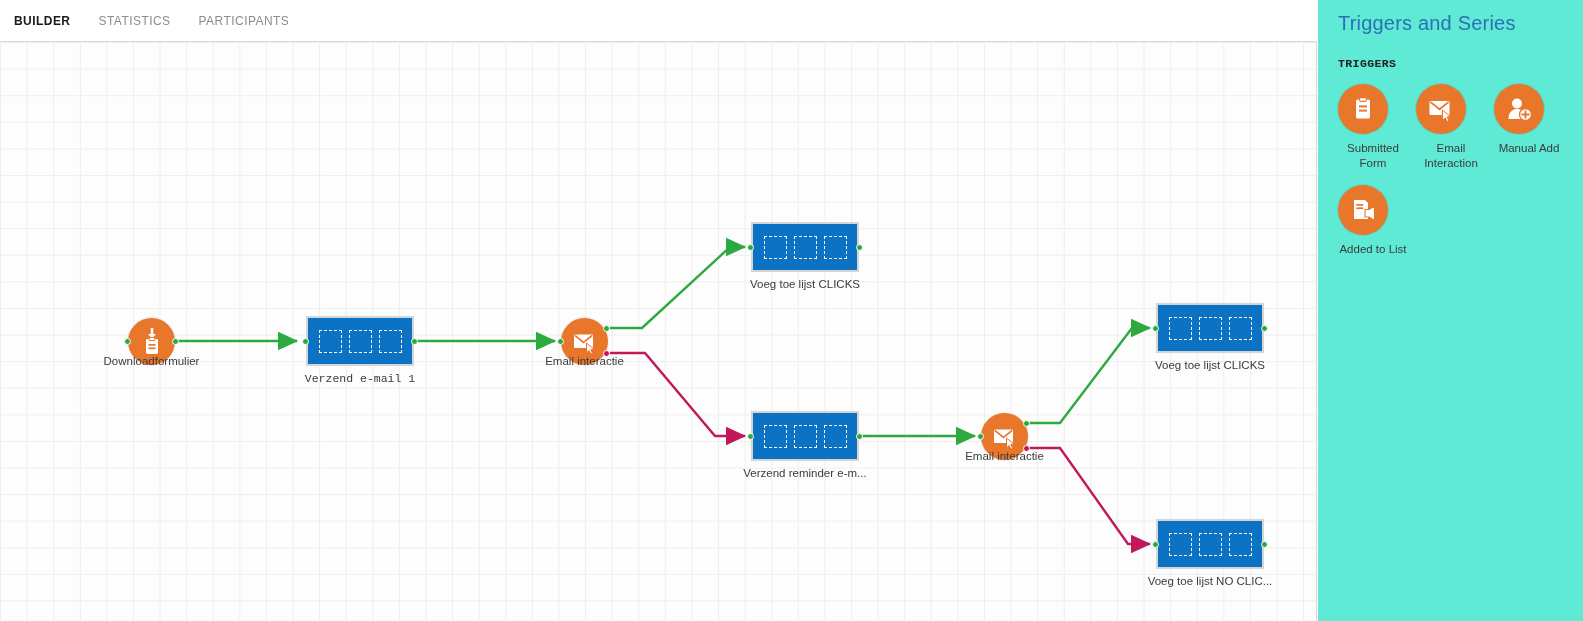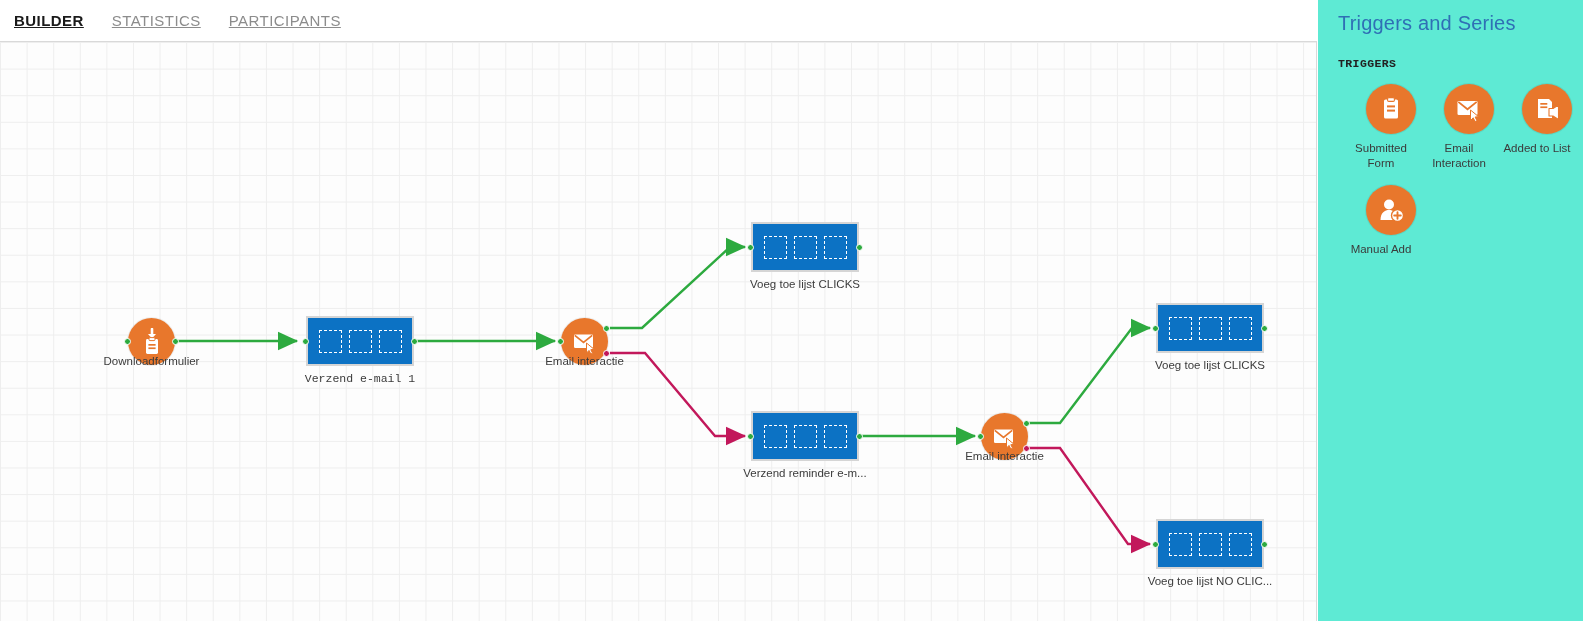--- a/index.html
+++ b/index.html
@@ -13,23 +13,23 @@
 
   
   .tabbar {
     position: absolute; left: 0; top: 0;
     width: 1317px; height: 41px;
     background: #ffffff;
     display: flex; align-items: center;
     padding-left: 12px;
   }
   .tab {
-    font-size: 15px; letter-spacing: .45px;
+    font-size: 12px; letter-spacing: .45px;
     color: #8c8c8c; margin-right: 24px;
-    padding: 4px 2px; cursor: pointer; white-space: nowrap; text-decoration: underline;
+    padding: 4px 2px; cursor: pointer; white-space: nowrap;
   }
   .tab.active { color: #1a1a1a; font-weight: bold; }
 
   
   .canvas {
     position: absolute; left: 0; top: 41px;
     width: 1317px; height: 580px;
     background-color: #fdfdfd;
     background-image:
       linear-gradient(to right, #eeeeee 1px, transparent 1px),
@@ -92,21 +92,21 @@
   .section-title {
     font-size: 11.5px; font-weight: bold; color: #222;
     letter-spacing: .4px; margin-bottom: 14px; font-family: Liberation Mono, monospace;
   }
   .trigger-grid {
     display: flex; flex-wrap: wrap; width: 238px;
     margin-bottom: 10px;
   }
   .trigger-item {
     width: 78px; display: flex; flex-direction: column;
-    align-items: flex-end; margin-bottom: 14px; cursor: pointer;
+    align-items: flex-start; margin-bottom: 14px; cursor: pointer;
   }
   .trigger-disc {
     width: 50px; height: 50px; border-radius: 50%;
     background: #E8772C;
     display: flex; align-items: center; justify-content: center;
     box-shadow: 0 0 0 1px rgba(0,0,0,.07);
   }
   .trigger-label {
     margin-top: 7px; font-size: 11.5px; color: #3b3b3b;
     text-align: center; line-height: 15px; width: 70px;
@@ -285,38 +285,38 @@
             <path d="M4.3 6.9 L13.5 14.3 L22.7 6.9" fill="none" stroke="#E8772C" stroke-width="1.8"></path>
             <path d="M16.5 15 L16.5 25.5 L19.2 22.8 L21.1 26.6 L23 25.7 L21.1 22 L24.6 21.7 z" fill="#fff" stroke="#E8772C" stroke-width="1"></path>
           </svg>
         </div>
         <div class="trigger-label">Email Interaction</div>
       </div>
 
       <div class="trigger-item">
         <div class="trigger-disc">
           <svg width="30" height="30" viewBox="0 0 30 30">
+            <circle cx="13" cy="9.5" r="5" fill="#fff"></circle>
+            <path d="M4.5 25 C4.5 17.5 9 15 13 15 C17 15 21.5 17.5 21.5 25 z" fill="#fff"></path>
+            <circle cx="21.5" cy="20.5" r="6" fill="#fff" stroke="#E8772C" stroke-width="1.4"></circle>
+            <path d="M21.5 17.2 L21.5 23.8 M18.2 20.5 L24.8 20.5" stroke="#E8772C" stroke-width="1.9" stroke-linecap="round"></path>
+          </svg>
+        </div>
+        <div class="trigger-label">Manual Add</div>
+      </div>
+
+      <div class="trigger-item">
+        <div class="trigger-disc">
+          <svg width="30" height="30" viewBox="0 0 30 30">
             <path d="M6 5 L17 5 L20 8 L20 24 L6 24 z" fill="#fff"></path>
             <rect x="8.3" y="9" width="7" height="1.7" fill="#E8772C"></rect>
             <rect x="8.3" y="12.4" width="7" height="1.7" fill="#E8772C"></rect>
             <path d="M17 14.5 L17 22 L21 22 L26.5 25.5 L26.5 11 L21 14.5 z" fill="#fff" stroke="#E8772C" stroke-width="1.1" stroke-linejoin="round"></path>
           </svg>
         </div>
         <div class="trigger-label">Added to List</div>
       </div>
 
-      <div class="trigger-item">
-        <div class="trigger-disc">
-          <svg width="30" height="30" viewBox="0 0 30 30">
-            <circle cx="13" cy="9.5" r="5" fill="#fff"></circle>
-            <path d="M4.5 25 C4.5 17.5 9 15 13 15 C17 15 21.5 17.5 21.5 25 z" fill="#fff"></path>
-            <circle cx="21.5" cy="20.5" r="6" fill="#fff" stroke="#E8772C" stroke-width="1.4"></circle>
-            <path d="M21.5 17.2 L21.5 23.8 M18.2 20.5 L24.8 20.5" stroke="#E8772C" stroke-width="1.9" stroke-linecap="round"></path>
-          </svg>
-        </div>
-        <div class="trigger-label">Manual Add</div>
-      </div>
-
     </div>
 
   </div>
 
 </div>
 
 </body></html>

